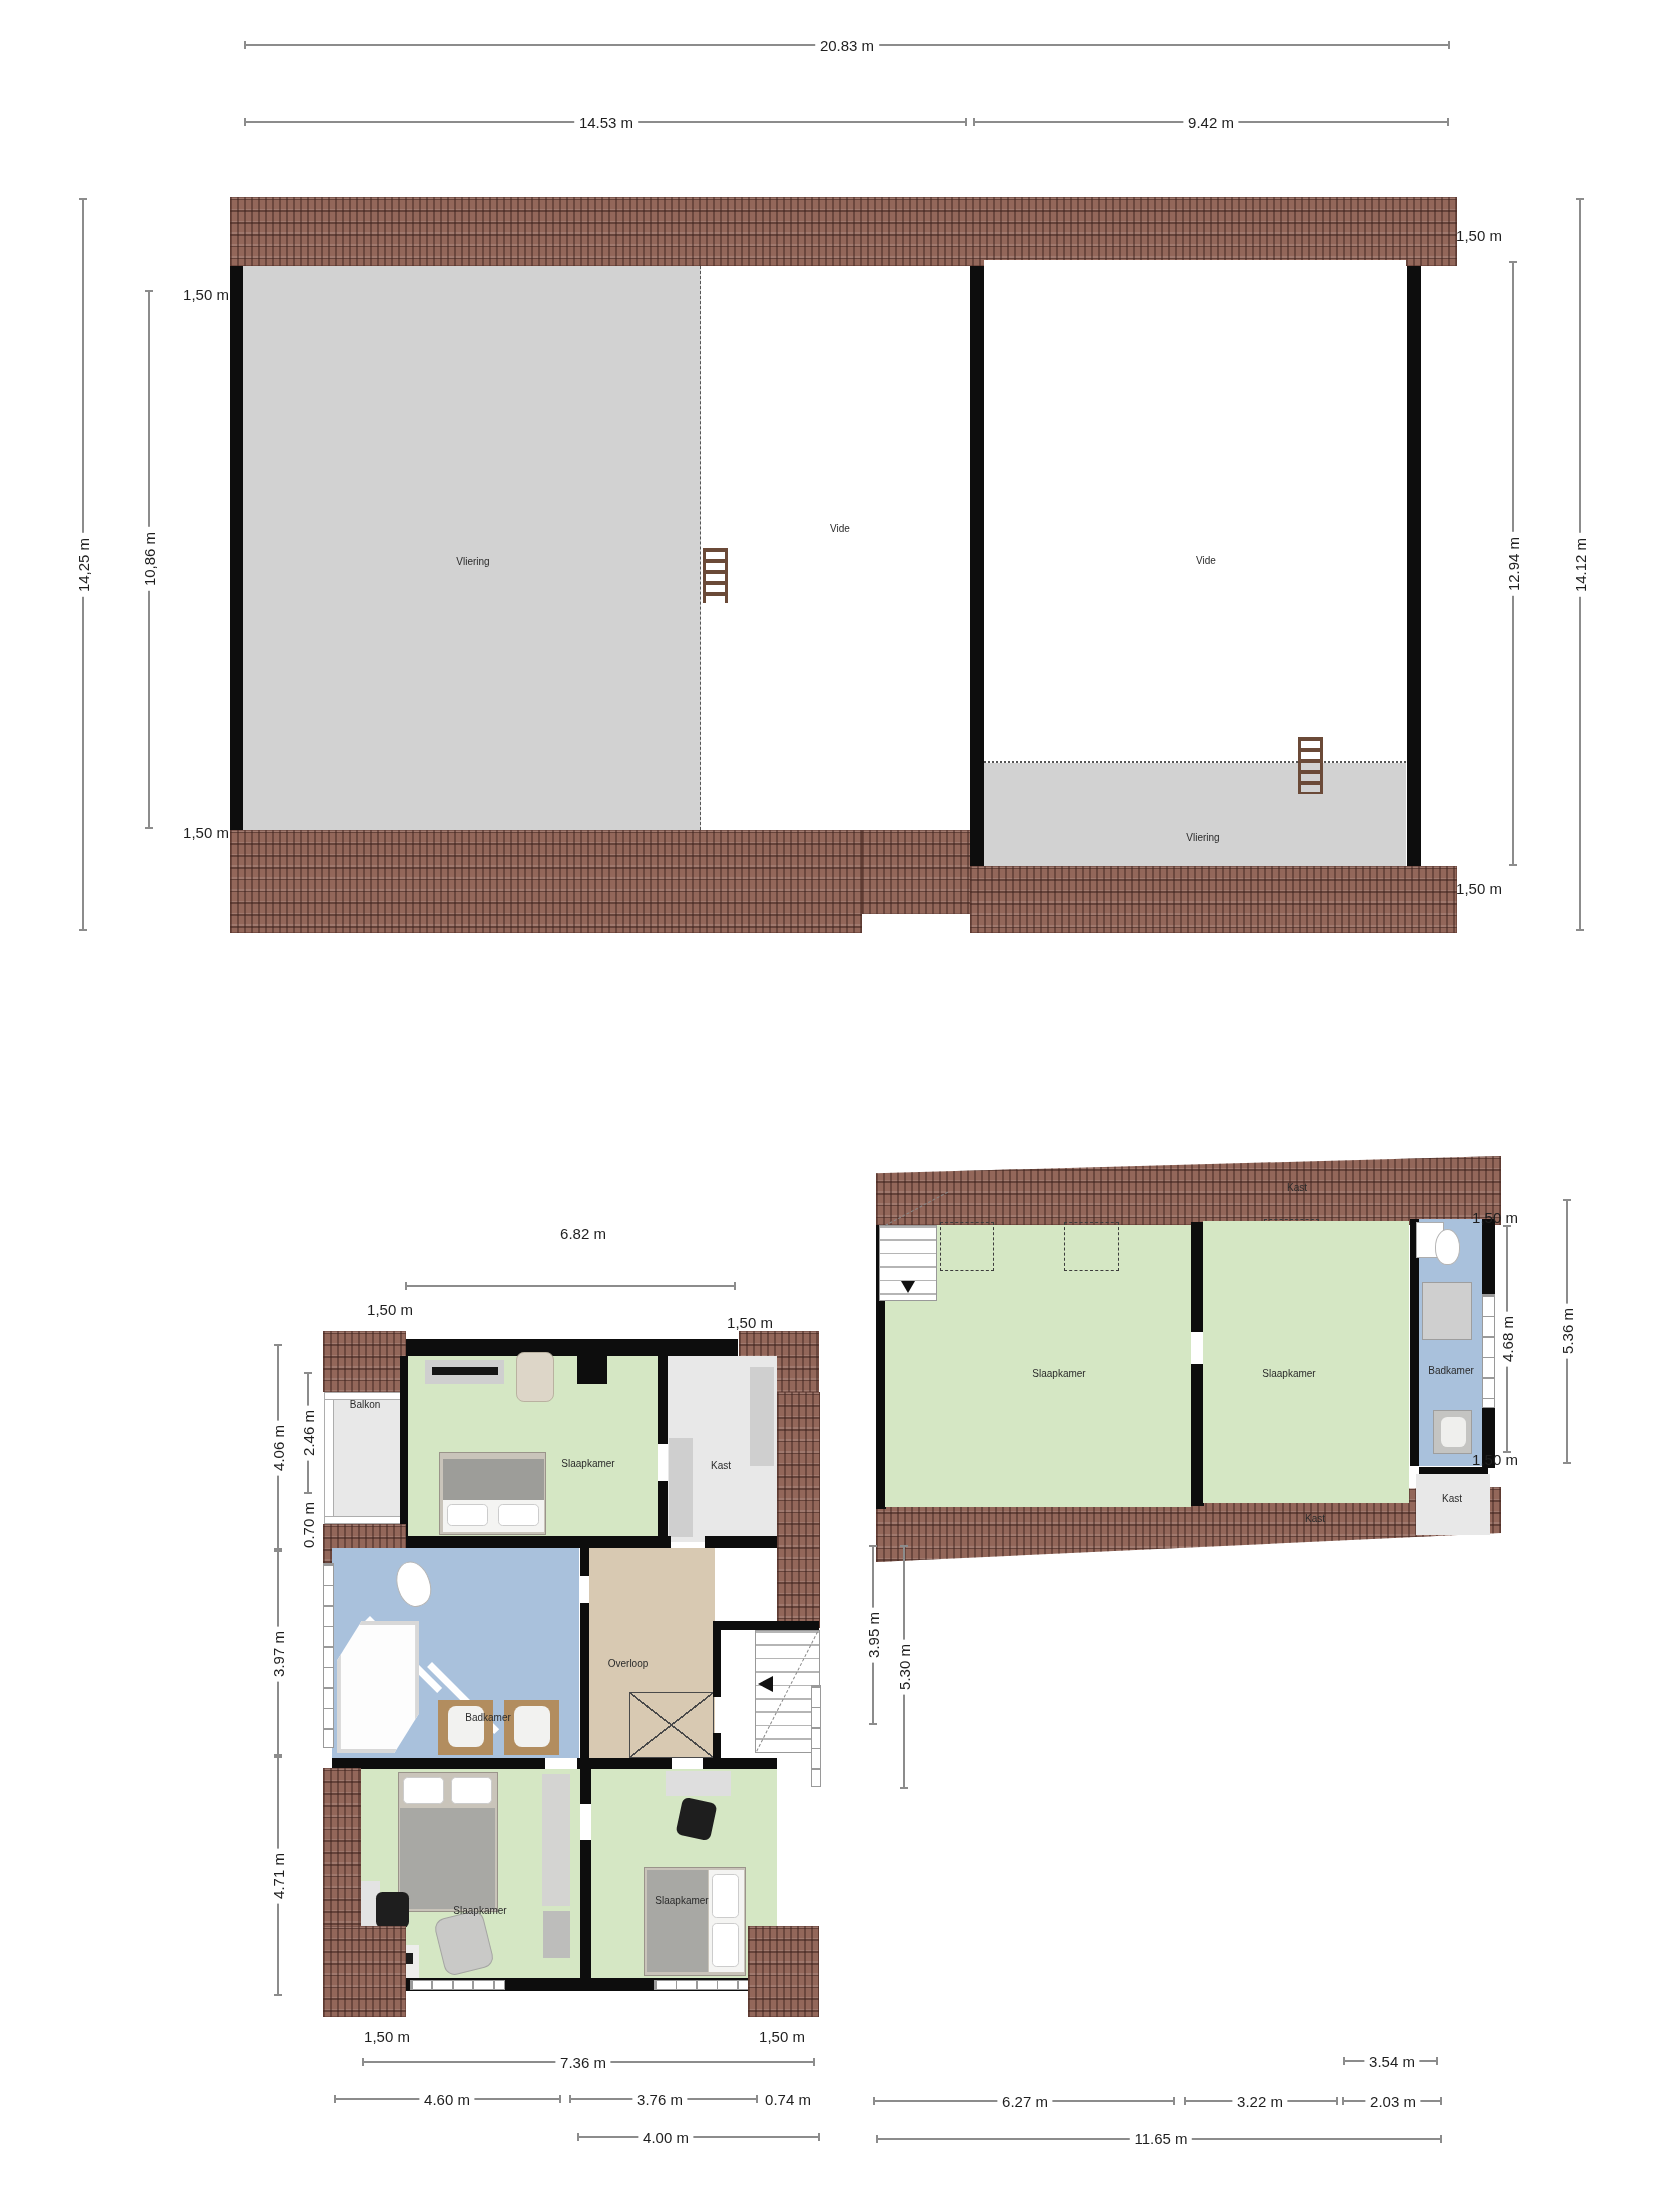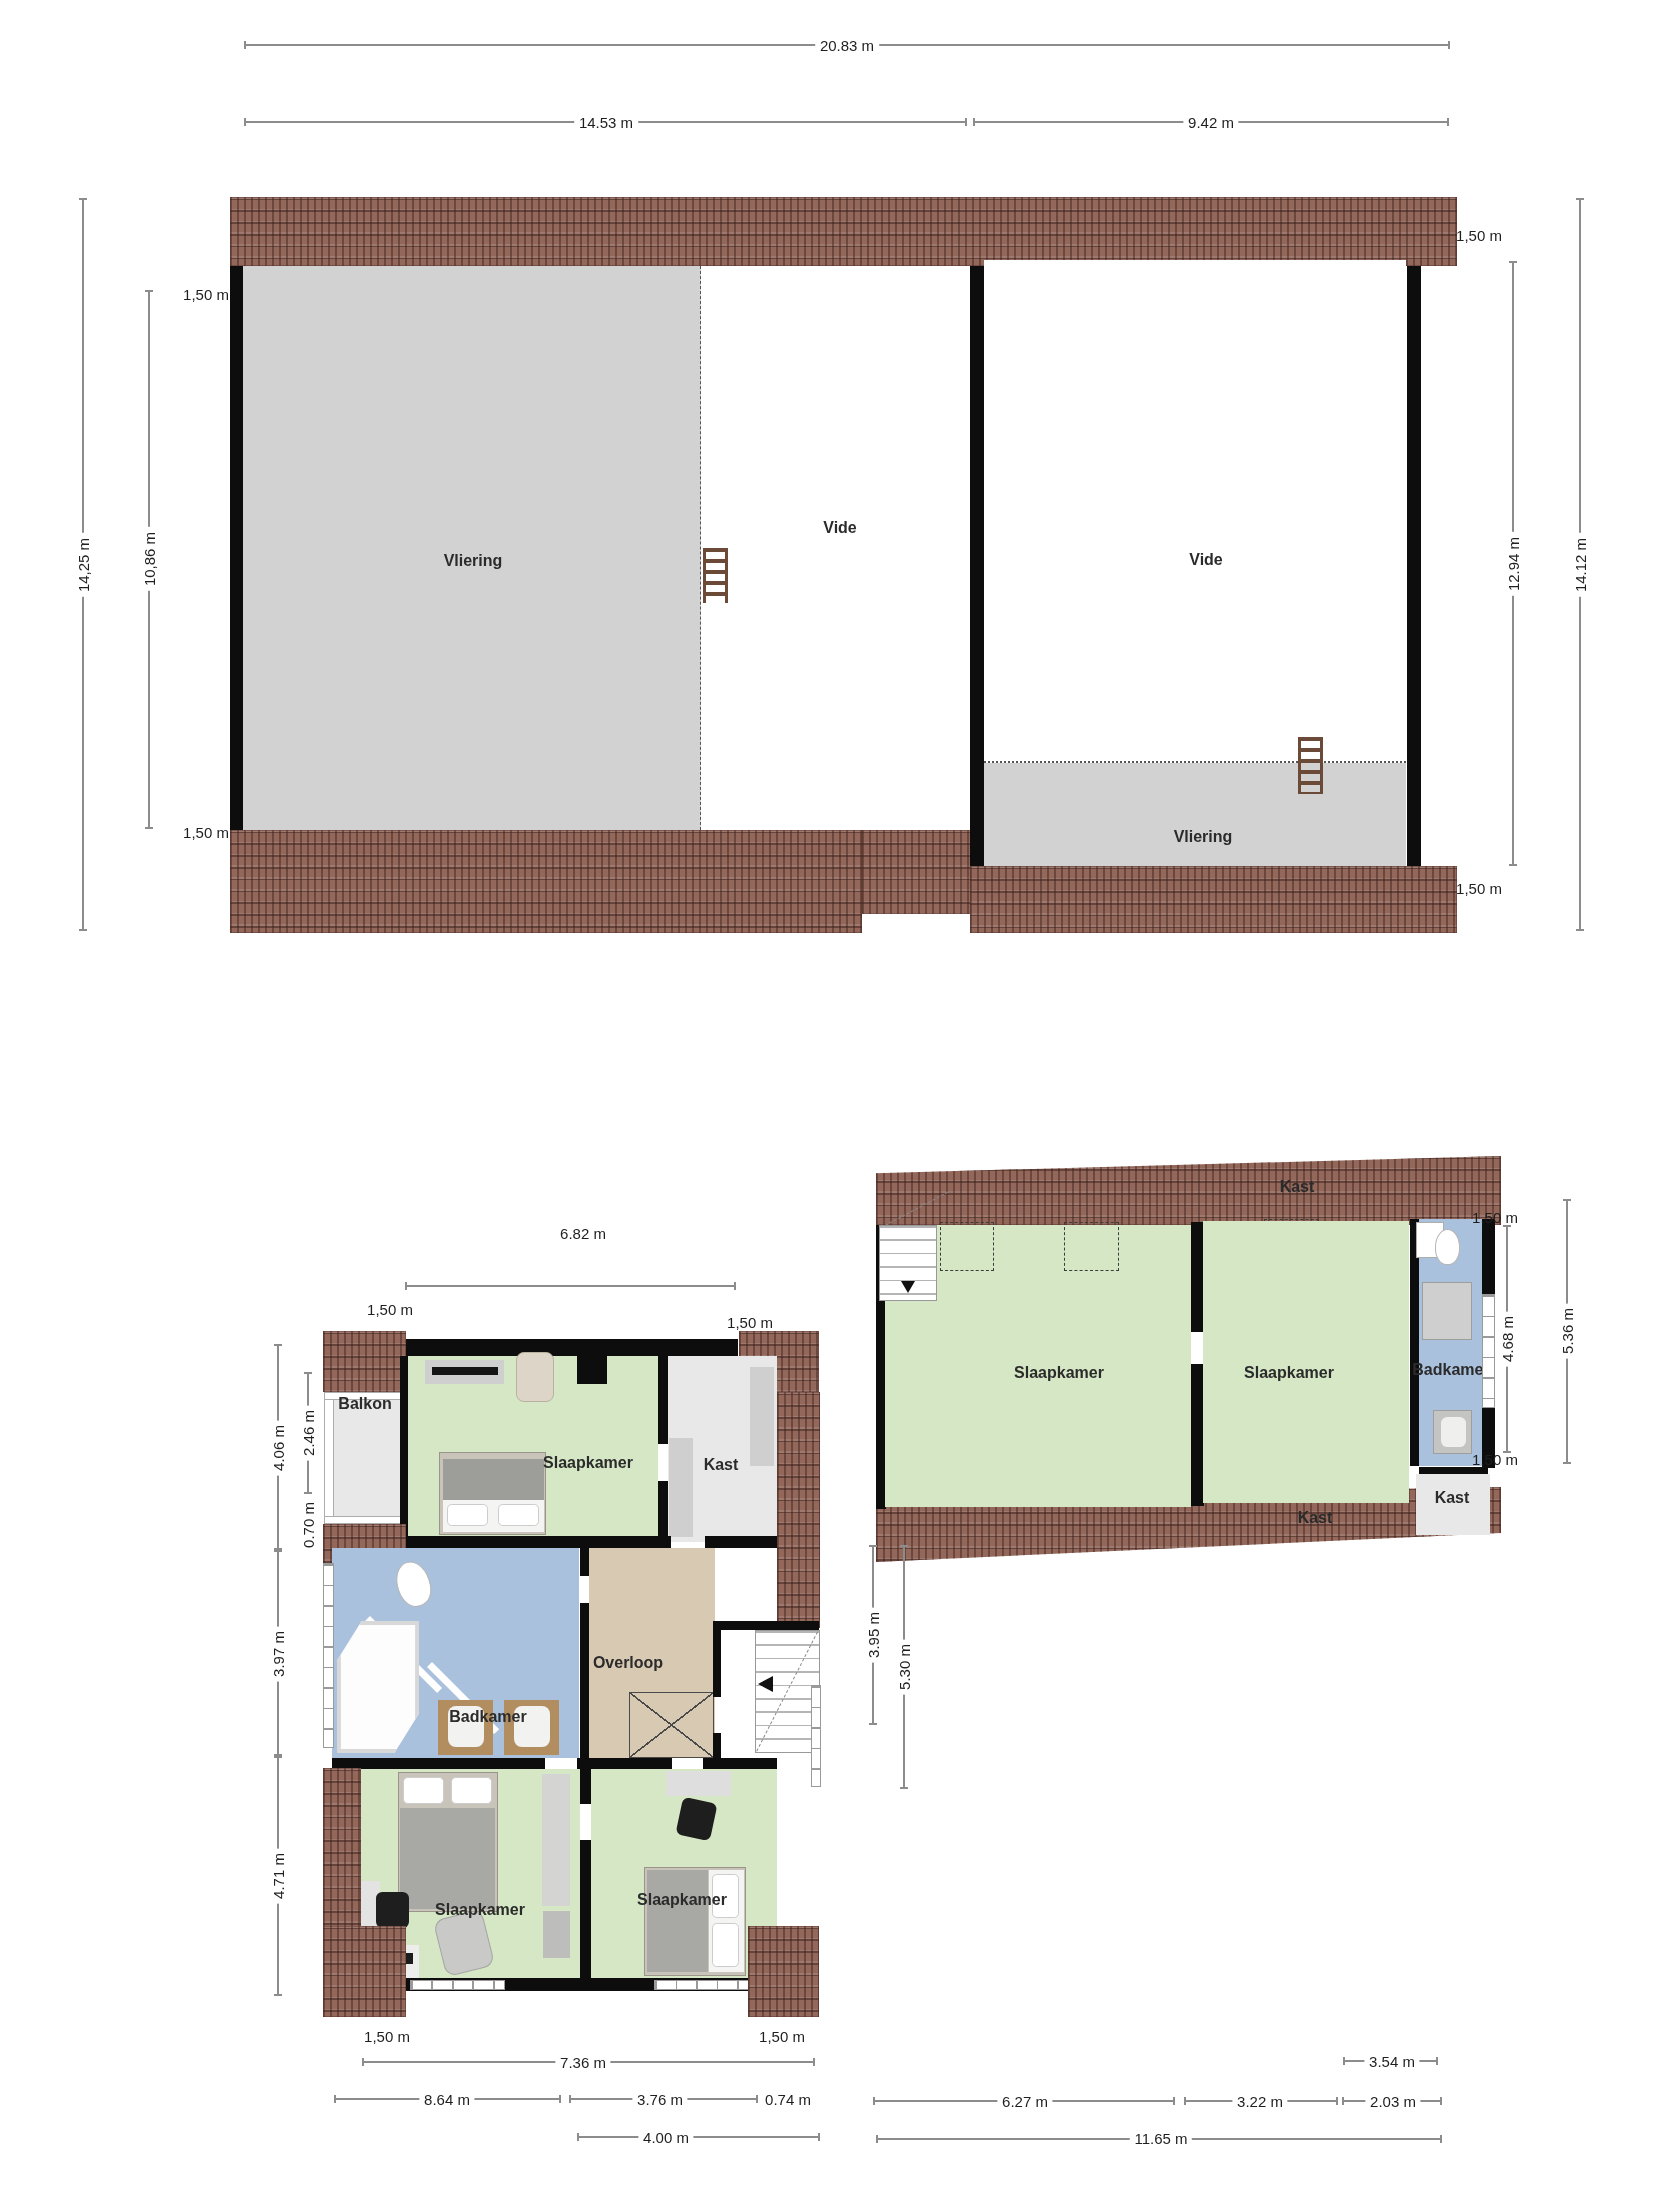--- a/index.html
+++ b/index.html
@@ -25,22 +25,22 @@
   .dline-h{position:absolute;height:1.6px;background:#8c8c8c;}
   .dline-h::before,.dline-h::after{content:"";position:absolute;width:1.6px;height:7.9px;background:#8c8c8c;top:-3.2px;}
   .dline-h::before{left:0;} .dline-h::after{right:0;}
   .dline-v{position:absolute;width:1.6px;background:#8c8c8c;}
   .dline-v::before,.dline-v::after{content:"";position:absolute;height:1.6px;width:7.9px;background:#8c8c8c;left:-3.2px;}
   .dline-v::before{top:0;} .dline-v::after{bottom:0;}
   .dim-lbl{position:absolute;font-size:15px;color:#1f1f1f;background:#fff;padding:0 4.7px;
            white-space:nowrap;transform:translate(-50%,-50%);}
   .dim-lbl.v{transform:translate(-50%,-50%) rotate(-90deg);}
   .dim-lbl.bare{background:transparent;}
-  .room-label{position:absolute;font-size:16px;color:#2b2b2b;white-space:nowrap;
-              transform:translate(-50%,-50%);font-weight:bold;}
+  .room-label{position:absolute;font-size:10px;color:#2b2b2b;white-space:nowrap;
+              transform:translate(-50%,-50%);}
   
   .dash-v{position:absolute;width:0;border-left:1.6px dashed #555;}
   .dot-h{position:absolute;height:0;border-top:2.4px dotted #555;}
   .ladder{position:absolute;width:19px;border-left:3.9px solid #6b4a38;border-right:3.9px solid #6b4a38;
     background:repeating-linear-gradient(180deg,#6b4a38 0 3.9px,transparent 3.9px 11px);}
   .stairs{position:absolute;background:#fff;border:0.8px solid #999;box-sizing:border-box;
     background-image:repeating-linear-gradient(180deg,#b5b5b5 0 1.6px,transparent 1.6px 13.4px);}
   .arrow-left{position:absolute;width:0;height:0;border-top:8.7px solid transparent;
     border-bottom:8.7px solid transparent;border-right:15.8px solid #111;}
   .arrow-down{position:absolute;width:0;height:0;border-left:7px solid transparent;
@@ -122,21 +122,21 @@
     <div class="dline-v" style="left:277px;top:1550px;height:206px"></div>
     <span class="dim-lbl v" style="left:278px;top:1654px">3.97 m</span>
     <div class="dline-v" style="left:277px;top:1756px;height:240px"></div>
     <span class="dim-lbl v" style="left:278px;top:1876px">4.71 m</span>
 
     <span class="dim-lbl bare" style="left:387px;top:2036px">1,50 m</span>
     <span class="dim-lbl bare" style="left:782px;top:2036px">1,50 m</span>
     <div class="dline-h" style="left:362px;top:2061px;width:453px"></div>
     <span class="dim-lbl" style="left:583px;top:2062px">7.36 m</span>
     <div class="dline-h" style="left:334px;top:2098px;width:227px"></div>
-    <span class="dim-lbl" style="left:447px;top:2099px">8.64 m</span>
+    <span class="dim-lbl" style="left:447px;top:2099px">4.60 m</span>
     <div class="dline-h" style="left:569px;top:2098px;width:189px"></div>
     <span class="dim-lbl" style="left:660px;top:2099px">3.76 m</span>
     <div class="dline-h" style="left:764px;top:2098px;width:51px"></div>
     <span class="dim-lbl" style="left:788px;top:2099px">0.74 m</span>
     <div class="dline-h" style="left:577px;top:2136px;width:243px"></div>
     <span class="dim-lbl" style="left:666px;top:2137px">4.00 m</span>
 
     <div class="abs roof" style="left:323px;top:1331px;width:83px;height:61px"></div>
     <div class="wall" style="left:406px;top:1339px;width:332px;height:17.3px"></div>
     <div class="abs roof" style="left:739px;top:1331px;width:80px;height:61px"></div>

